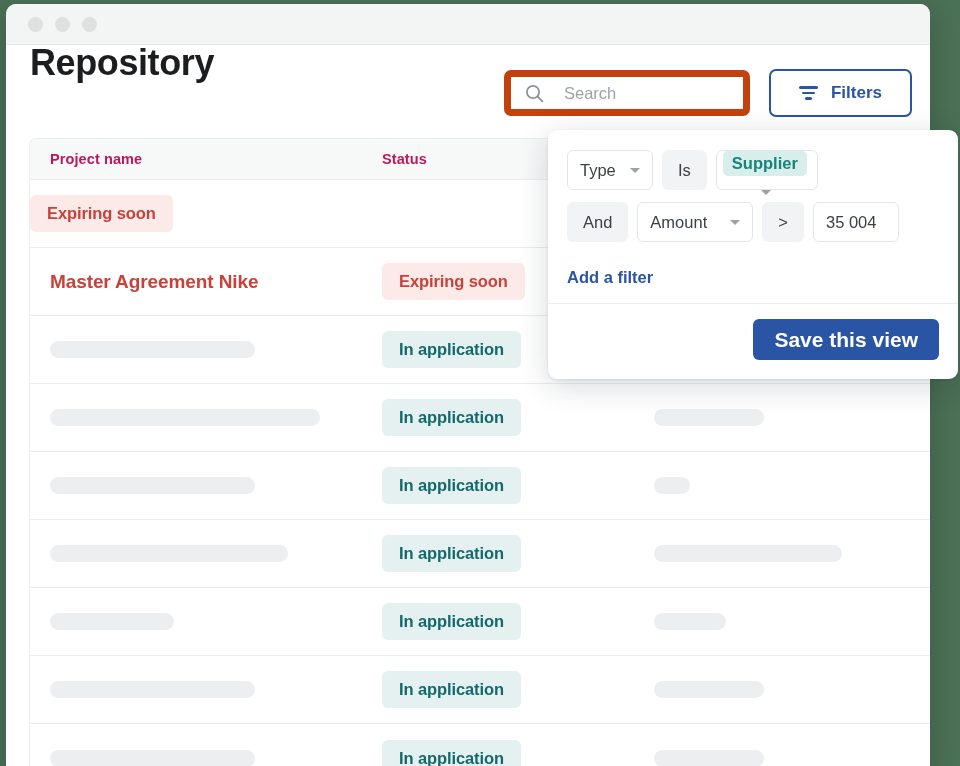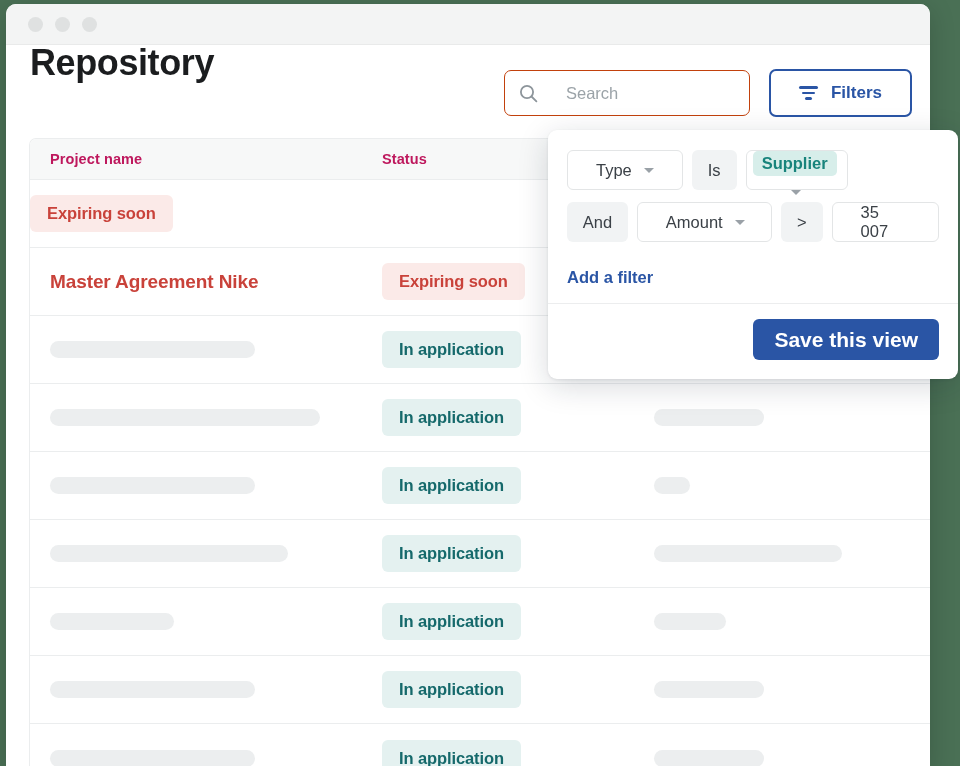--- a/index.html
+++ b/index.html
@@ -69,27 +69,27 @@
     right: 18px;
     top: 24px;
     display: flex;
     align-items: center;
     gap: 19px;
   }
 
   .search-box {
     width: 246px;
     height: 46px;
-    border: 1px solid #c2410c;
+    border: 7px solid #c2410c;
     border-radius: 7px;
     background: #fff;
     display: flex;
     align-items: center;
     padding: 0 14px;
-    gap: 28px;
+    gap: 20px;
   }
   .search-box svg { display:block; }
   .search-input {
     border: none;
     outline: none;
     font-family: "Liberation Sans", sans-serif;
     font-size: 16.5px;
     color: #3b4147;
     width: 100%;
     background: transparent;
@@ -208,21 +208,21 @@
 
   .ctrl {
     height: 40px;
     border-radius: 6px;
     display: flex;
     align-items: center;
     font-size: 16.5px;
     color: #3b4147;
     background: #ffffff;
     border: 1px solid #e3e5e6;
-    padding: 0 28px;
+    padding: 0 12px;
     gap: 10px;
     cursor: pointer;
   }
   .ctrl.plain {
     background: #f1f3f4;
     border-color: transparent;
     justify-content: center;
     min-width: 40px;
     padding: 0 15px;
   }
@@ -423,21 +423,21 @@
           <span>And</span>
         </div>
         <div class="ctrl ctrl-amount">
           <span>Amount</span>
           <span class="caret"></span>
         </div>
         <div class="ctrl plain">
           <span>&gt;</span>
         </div>
         <div class="ctrl ctrl-value">
-          <span>35 007</span>
+          <span>35 004</span>
         </div>
       </div>
 
       <span class="add-filter">Add a filter</span>
     </div>
 
     <div class="pop-foot">
       <button class="save-btn">Save this view</button>
     </div>
 

